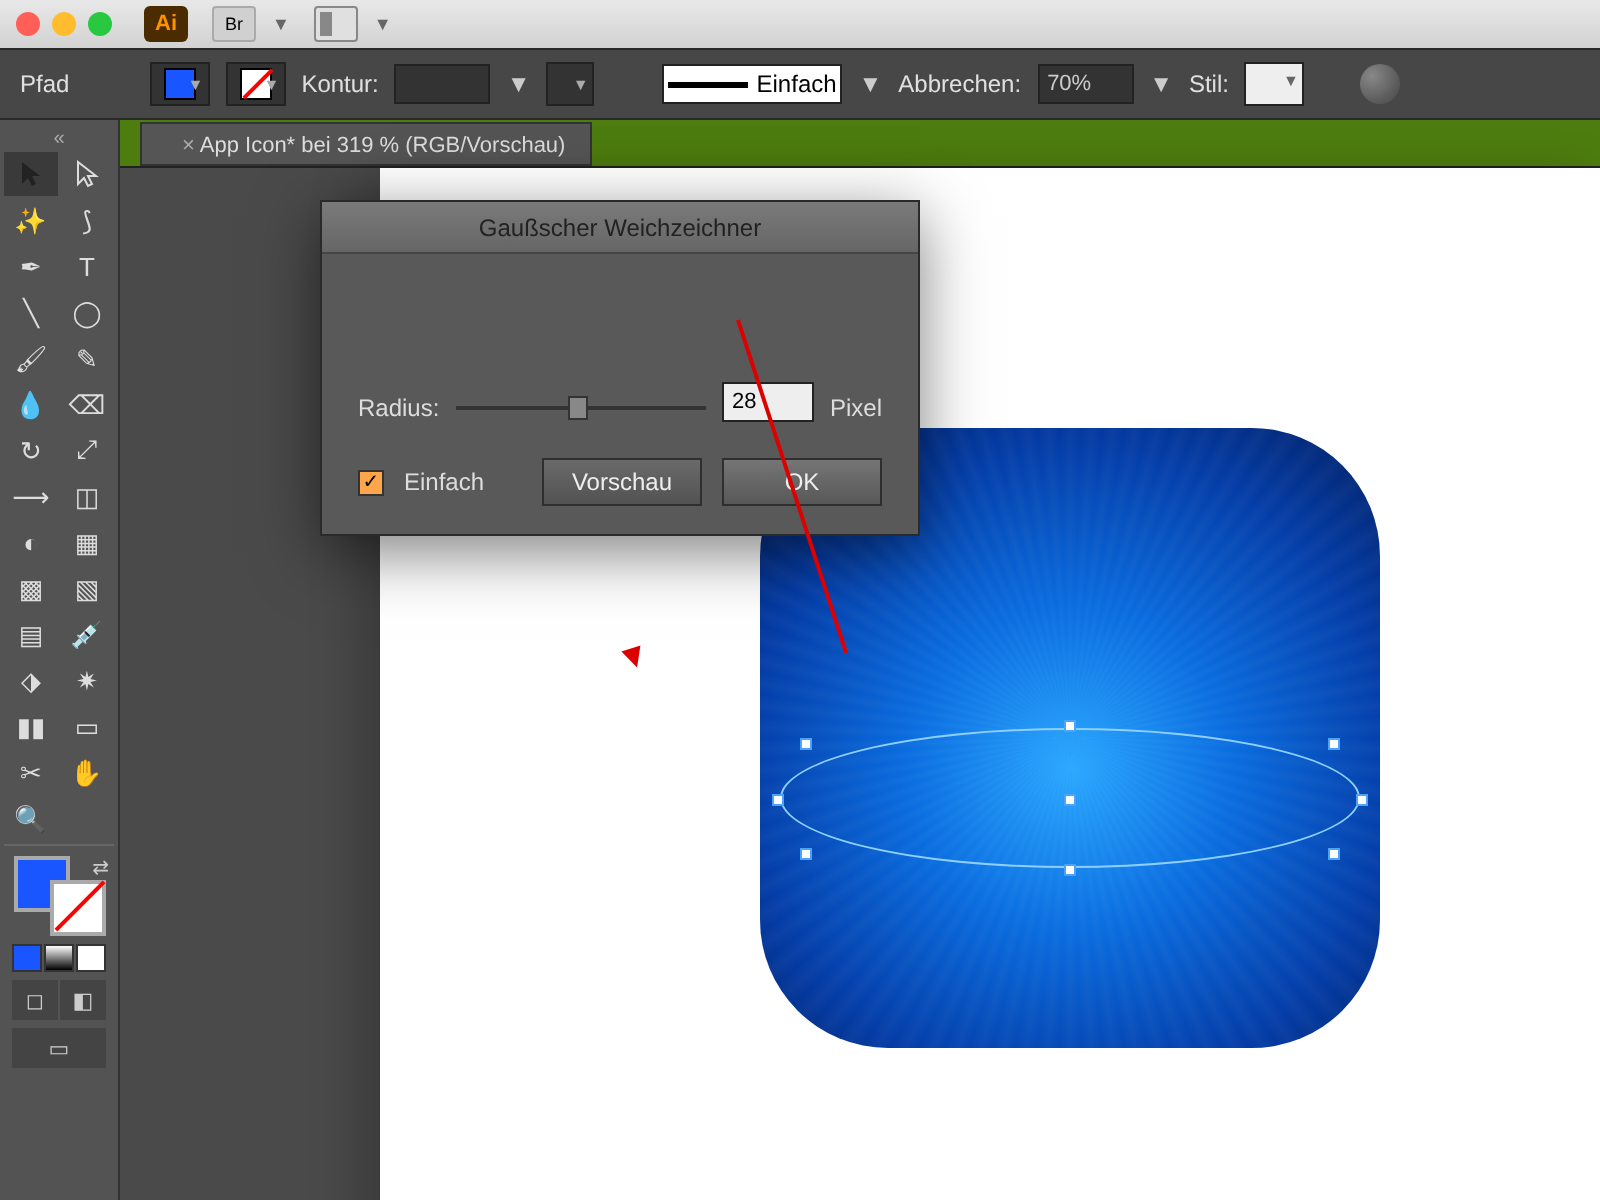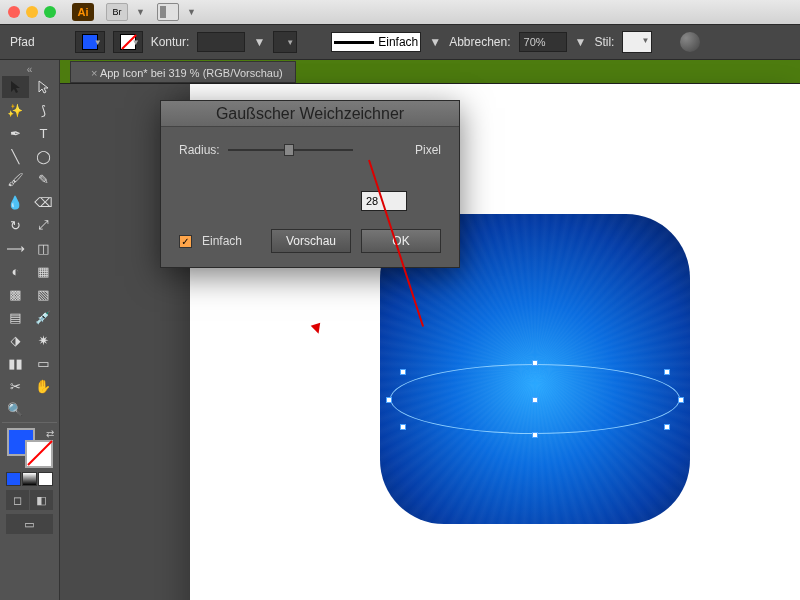--- a/index.html
+++ b/index.html
@@ -60,23 +60,23 @@
 .appicon { position:absolute; left:190px; top:130px; width:310px; height:310px; border-radius:64px; background: radial-gradient(circle at 50% 55%, #2aa8ff 0%, #0a6de0 35%, #043da8 70%, #021e60 100%); overflow:hidden; }
 .appicon::after{ content:""; position:absolute; inset:0; background: repeating-conic-gradient(from 0deg at 50% 50%, rgba(255,255,255,0.03) 0deg, rgba(255,255,255,0) 2deg, rgba(255,255,255,0.03) 4deg); }
 .ellipse-sel { position:absolute; left:200px; top:280px; width:290px; height:70px; border:1px solid #8ecfff; border-radius:50%; }
 .sel-handle { position:absolute; width:6px; height:6px; background:#fff; border:1px solid #4aa3ff; }
 .sh-l{left:196px;top:313px;} .sh-r{left:488px;top:313px;} .sh-t{left:342px;top:276px;} .sh-b{left:342px;top:348px;}
 .sh-tl{left:210px;top:285px;} .sh-tr{left:474px;top:285px;} .sh-bl{left:210px;top:340px;} .sh-br{left:474px;top:340px;}
 .sh-c{left:342px;top:313px;}
 
 
 .dialog { position:absolute; left:160px; top:100px; width:300px; background:#595959; border:1px solid #2a2a2a; box-shadow: 0 8px 30px rgba(0,0,0,0.5); }
-.dialog-title { height:26px; background:linear-gradient(#7a7a7a,#666); text-align:center; line-height:26px; font-size:16px; color:#222; border-bottom:1px solid #444; }
+.dialog-title { height:26px; background:linear-gradient(#7a7a7a,#666); text-align:center; line-height:26px; font-size:12px; color:#222; border-bottom:1px solid #444; }
 .dialog-body { padding:16px 18px 14px; color:#ddd; font-size:12px; }
-.slider-row { display:flex; align-items:flex-start; gap:8px; margin-bottom:18px; }
+.slider-row { display:flex; align-items:flex-end; gap:8px; margin-bottom:18px; }
 .slider { flex:1; height:14px; position:relative; }
 .slider-track { position:absolute; left:0; right:0; top:6px; height:2px; background:#333; }
 .slider-thumb { position:absolute; left:45%; top:1px; width:10px; height:12px; background:#888; border:1px solid #333; }
 .radius-input { width:46px; height:20px; background:#eee; border:1px solid #222; color:#000; font-size:11px; padding:0 4px;margin-top:48px; }
 .unit { font-size:12px; }
 .btn-row { display:flex; align-items:center; gap:10px; }
 .chk { width:13px; height:13px; background:#ffa54a; border:1px solid #333; display:inline-flex; align-items:center; justify-content:center; font-size:10px; color:#000; }
 .dlg-btn { width:80px; height:24px; background:linear-gradient(#6a6a6a,#525252); border:1px solid #2f2f2f; color:#eee; font-size:12px; display:flex; align-items:center; justify-content:center; cursor:pointer; }
 .dlg-btn.ok { background:linear-gradient(#757575,#585858); }
 

